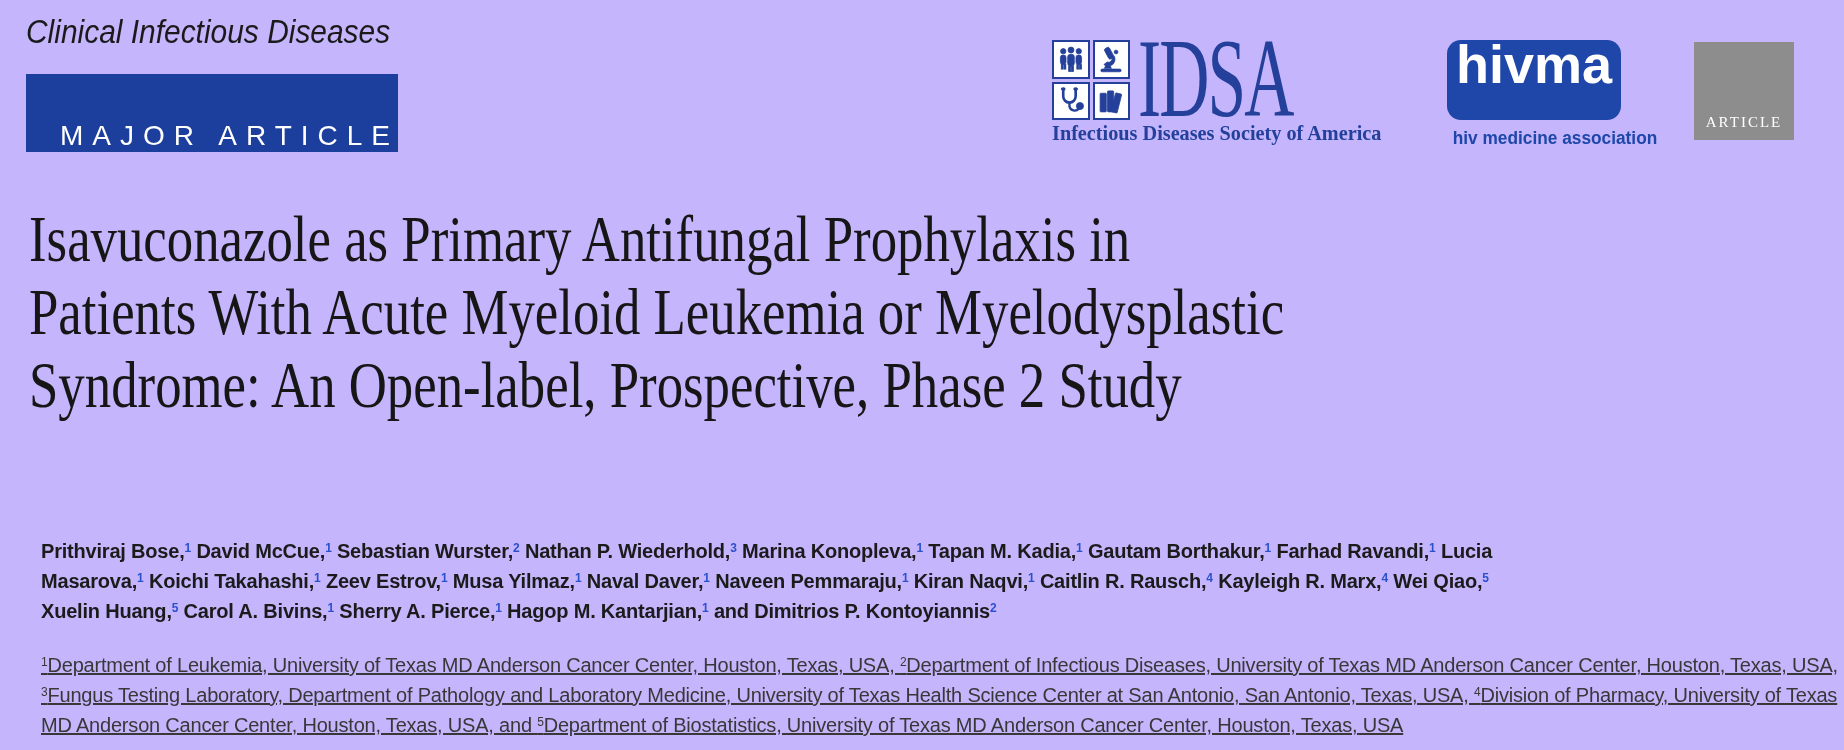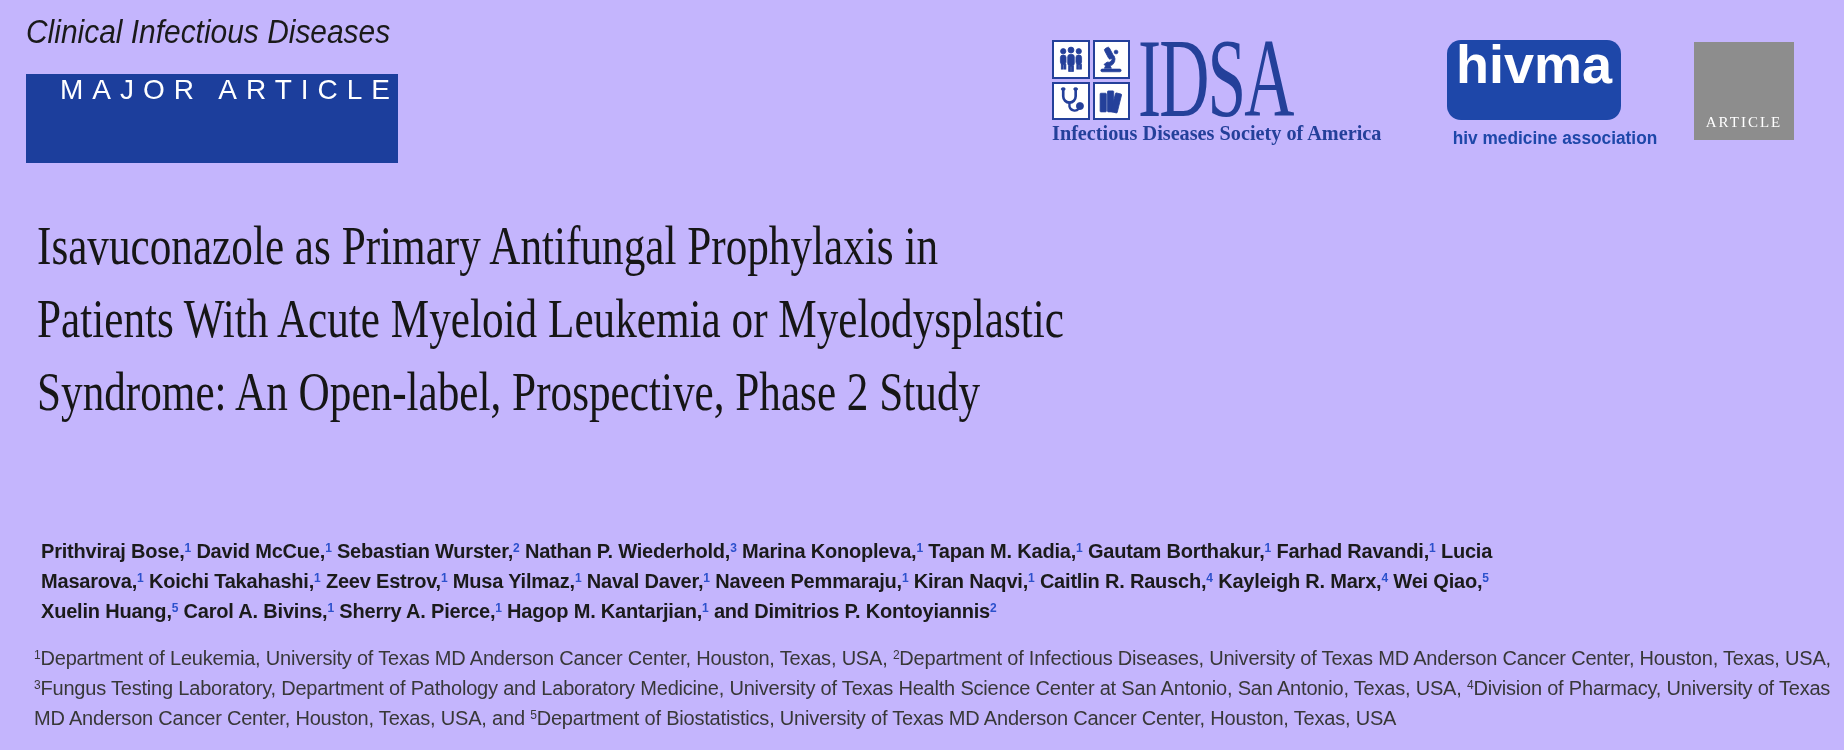--- a/index.html
+++ b/index.html
@@ -13,23 +13,23 @@
   
   .journal-name{
     position:absolute;left:26px;top:12px;
     font-size:34px;font-style:italic;font-weight:normal;
     color:var(--ink,#1a1a1a);
     transform:scaleX(0.88);transform-origin:left top;
     white-space:nowrap;
   }
   .article-type-banner{
     position:absolute;left:26px;top:74px;
-    width:372px;height:89px;
+    width:372px;height:78px;
     background:var(--banner-blue,#1c3e9c);
-    display:flex;align-items:flex-start;
+    display:flex;align-items:flex-end;
     box-sizing:border-box;padding-left:34px;
   }
   .article-type-banner .label{
     color:#ffffff;font-size:28px;letter-spacing:9px;
     font-weight:normal;white-space:nowrap;
   }
   
   .idsa{position:absolute;left:1052px;top:36px;width:350px;height:104px;color:var(--idsa-blue,#24409a);}
   .idsa-emblem{
     position:absolute;left:0;top:4px;width:78px;height:80px;
@@ -77,41 +77,42 @@
   }
   .oxford .wordmark{
     position:absolute;bottom:9px;left:0;width:100%;text-align:center;
     color:#ffffff;font-family:"Liberation Serif", serif;
     font-size:15px;letter-spacing:2px;
   }
   
   .title{
     position:absolute;left:25px;top:198px;
     font-family:"Liberation Serif", serif;font-weight:normal;
-    font-size:54px;line-height:73px;color:#161616;
-    margin:12px;
+    font-size:66px;line-height:73px;color:#161616;
+    margin:4px;
   }
   .title .title-line{
     transform:scaleX(0.80);transform-origin:left top;white-space:nowrap;
   }
   .authors{
     position:absolute;left:25px;top:520px;width:1500px;
     margin:16px;
     font-size:20px;line-height:30px;font-weight:bold;color:#1b1b1b;
     letter-spacing:-0.2px;
   }
   .authors sup,.affiliations sup{
     font-size:12px;line-height:0;position:relative;top:-0.5em;vertical-align:baseline;
   }
   .authors sup{color:var(--sup-blue,#2b50cc);font-weight:bold;}
   .affiliations{
     position:absolute;left:25px;top:634px;width:1798px;
-    margin:9px;
+    margin:16px;
     font-size:20px;line-height:30px;font-weight:normal;color:#383838;
     letter-spacing:-0.2px;
+    text-decoration:underline;
   }
   .affiliations sup{color:#383838;}
 </style>
 </head>
 <body>
 
 <div class="page">
 
   <div class="journal-name">Clinical Infectious Diseases</div>
 

